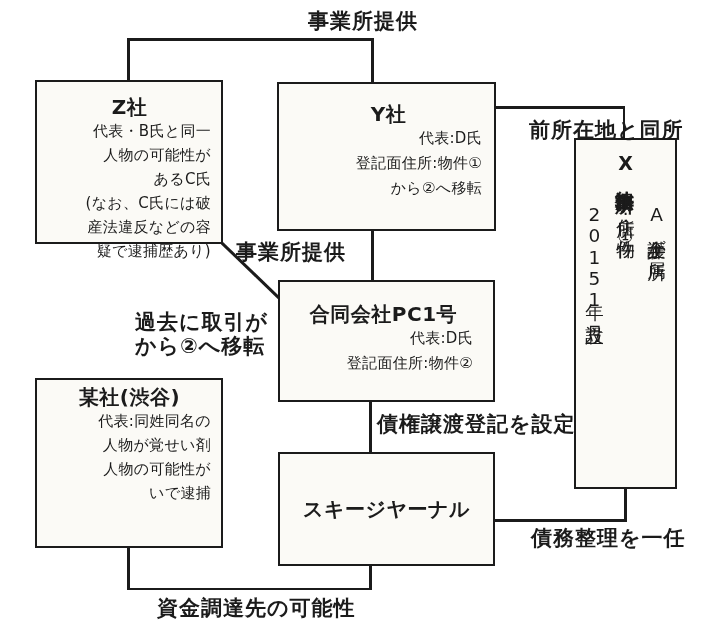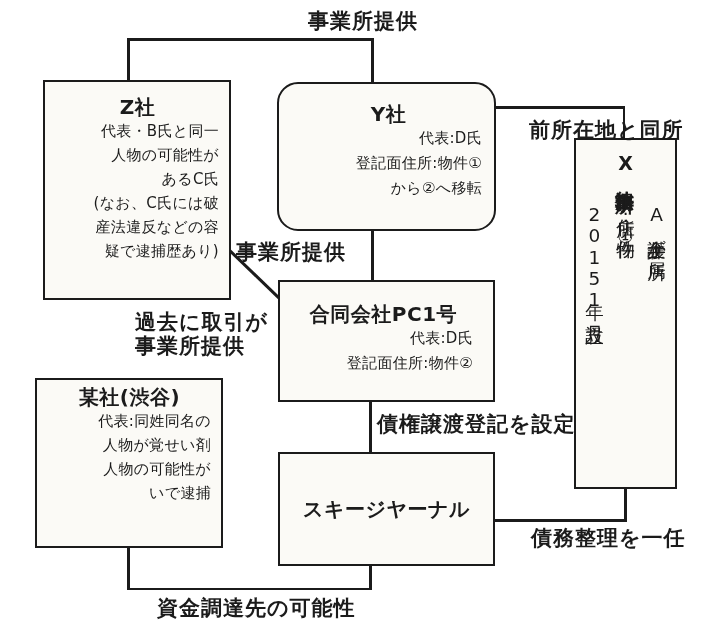--- a/index.html
+++ b/index.html
@@ -50,22 +50,22 @@
     letter-spacing: 0.5px;
     line-height: 24px;
   }
   .box-body {
     font-size: 15px;
     line-height: 24px;
     letter-spacing: 0.3px;
     white-space: pre;
     text-align: right;
   }
-  .box-z   { left:43px;  top:80px;  width:188px; height:220px; padding:13px 10px 0 11px; }
-  .box-y   { left:277px; top:82px;  width:219px; height:149px; padding:18px 12px 0 16px;border-radius:21px; }
+  .box-z   { left:35px;  top:80px;  width:188px; height:164px; padding:13px 10px 0 11px; }
+  .box-y   { left:277px; top:82px;  width:219px; height:149px; padding:18px 12px 0 16px; }
   .box-y   .box-body { line-height: 25px; }
   .box-pc1 { left:278px; top:280px; width:217px; height:122px; padding:20px 20px 0 14px; }
   .box-pc1 .box-body { line-height: 25px; }
   .box-bou { left:35px;  top:378px; width:188px; height:170px; padding:5px 10px 0 11px; }
   .box-ski { left:278px; top:452px; width:217px; height:114px;
              display:flex; align-items:center; justify-content:center; padding:0; }
   
   .box-x   { left:574px; top:138px; width:103px; height:351px;
              display:flex; flex-direction:column; align-items:center; padding:0; }
   .box-x-title {
@@ -163,18 +163,18 @@
   </div>
 
   <div class="box box-ski">
     <div class="box-title">スキージヤーナル</div>
   </div>
 
   <div class="lbl lbl-office-top">事業所提供</div>
   <div class="lbl lbl-same-prev">前所在地と同所</div>
   <div class="lbl lbl-office-mid">事業所提供</div>
   <div class="lbl lbl-past-deal">過去に取引が
-事業所提供</div>
+から②へ移転</div>
   <div class="lbl lbl-credit">債権譲渡登記を設定</div>
   <div class="lbl lbl-funding">資金調達先の可能性</div>
   <div class="lbl lbl-debt">債務整理を一任</div>
 
 </div>
 
 </body></html>

